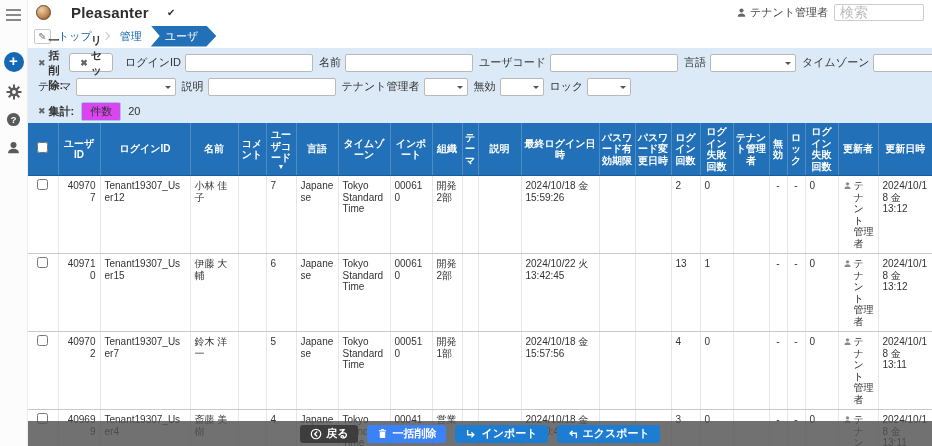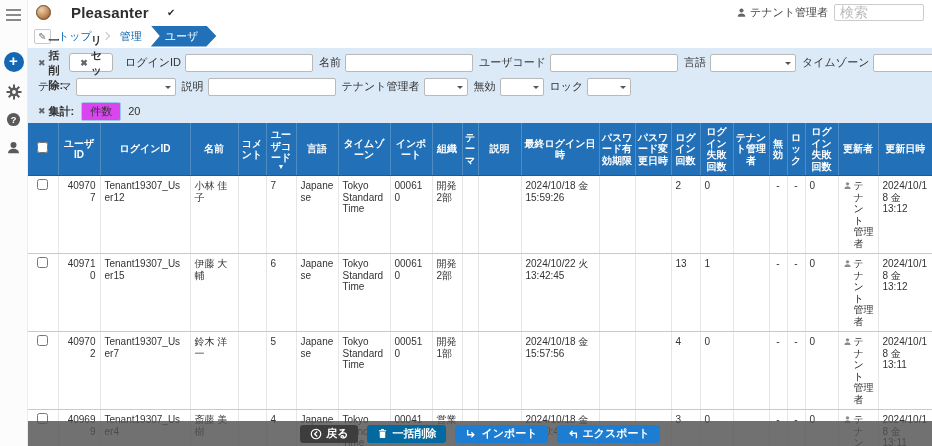--- a/index.html
+++ b/index.html
@@ -82,21 +82,21 @@
   .updater-cell { display:flex; gap:2px; }
   .updater-cell svg { flex:0 0 auto; margin-top:1px; }
   input[type=checkbox] { width:11px; height:11px; margin:0; cursor:pointer; }
 
   
   .cmd-overlay { position:absolute; left:0; right:0; bottom:0; height:25px;
     background:rgba(82,82,82,.82); display:flex; align-items:center; justify-content:center; gap:9px; }
   .cmd-btn { height:18px; border:none; border-radius:3px; color:#fff; font-size:11px; font-weight:bold;
     display:flex; align-items:center; gap:4px; padding:0 10px; cursor:pointer; font-family:inherit; }
   .btn-dark { background:#3d3d3d; }
-  .btn-red { background:#0369a1; }
+  .btn-red { background:#3b82f6; }
   .btn-blue { background:#1d7dd2; }
 </style>
 </head>
 <body>
 
 <div class="app">
 
   <div class="sidebar">
     <div class="hamburger">
       <span></span>

